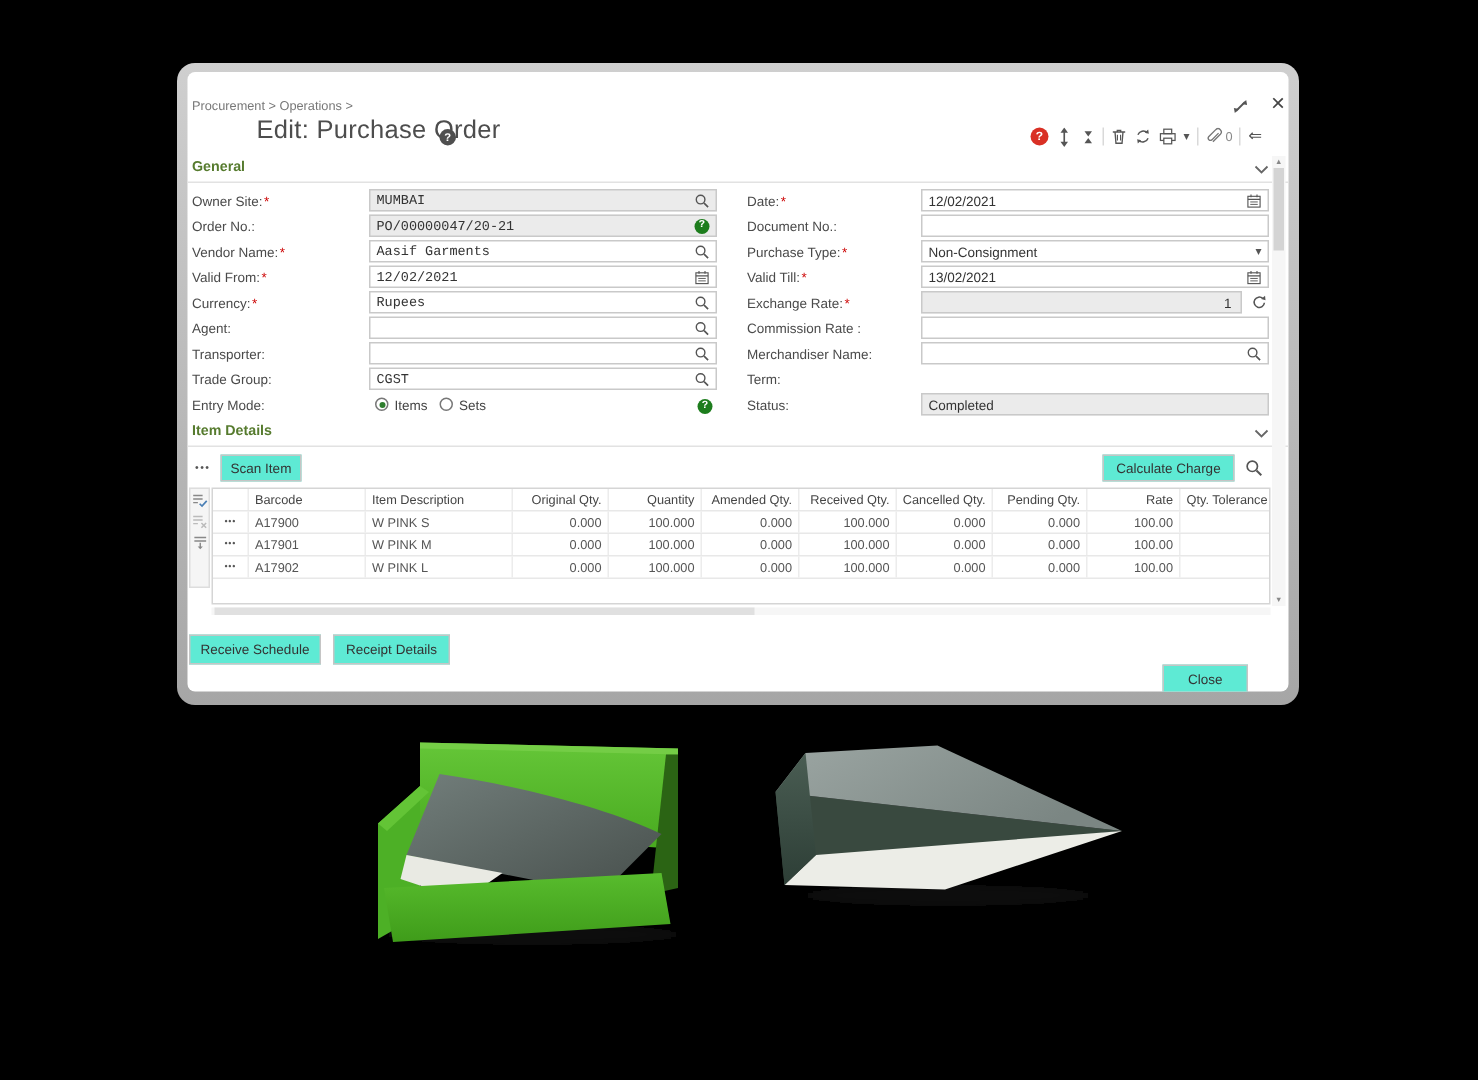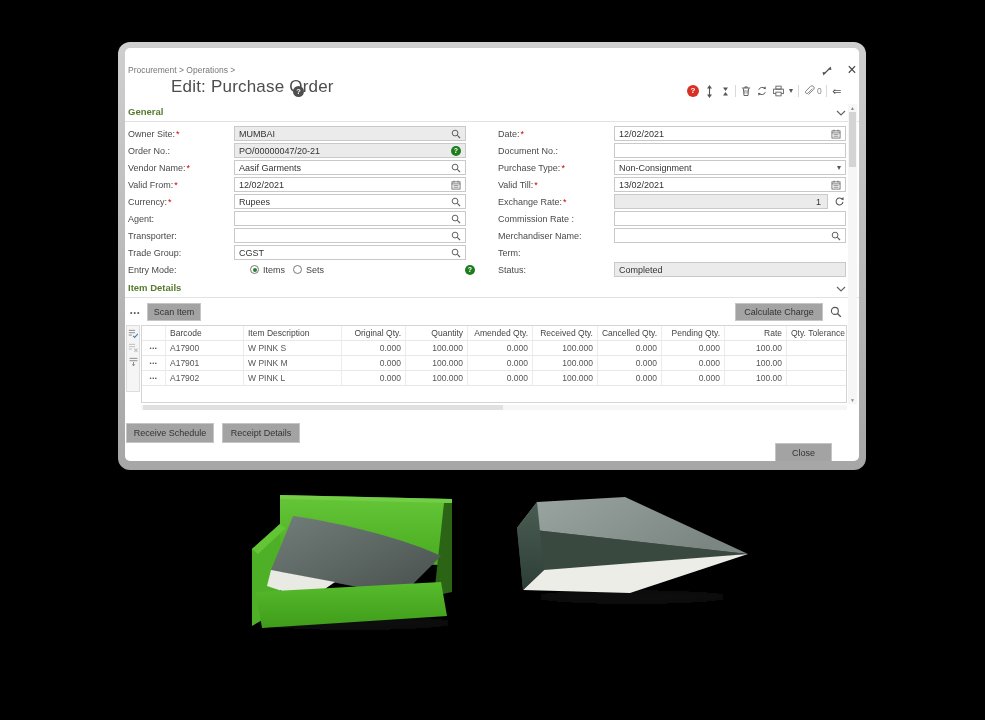--- a/index.html
+++ b/index.html
@@ -35,32 +35,32 @@
   .secline{position:absolute;left:0;width:734px;height:1px;background:#e2e2e2;}
   .chev{position:absolute;left:711px;}
 
   
   .lbl{position:absolute;left:3px;font-size:9px;color:#4a4a4a;white-space:nowrap;}
   .lbl.rcol{left:373px;}
   .req{color:#cc0000;margin-left:1px;}
   .fld{position:absolute;height:15px;box-sizing:border-box;border:1px solid #c9c9c9;background:#fff;
        display:flex;align-items:center;padding:0 4px;font-size:9px;color:#333;white-space:nowrap;overflow:hidden;}
   .fld.dis{background:#ebebeb;}
-  .lcol{left:109px;width:232px;}
+  .lcol{left:121px;width:232px;font-family:Liberation Mono, monospace;}
   .rcolf{left:489px;width:232px;}
   .fic{margin-left:auto;display:inline-flex;align-items:center;}
   .fval.right{margin-left:auto;margin-right:2px;}
   .caret{font-size:8px;color:#555;line-height:1;}
   .rad{display:inline-block;width:9px;height:9px;border:1px solid #777;border-radius:50%;background:#fff;
        position:relative;vertical-align:middle;box-sizing:border-box;}
   .rad.on::after{content:"";position:absolute;left:1.5px;top:1.5px;width:4px;height:4px;border-radius:50%;background:#2d7d2d;}
   .radlbl{font-size:9px;color:#444;margin:0 8px 0 4px;vertical-align:middle;}
 
   
-  .btn{position:absolute;box-sizing:border-box;border:1px solid #c5c5c5;background:#a3a3a3;
+  .btn{position:absolute;box-sizing:border-box;border:1px solid #c5c5c5;background:#5eead4;
        display:flex;align-items:center;justify-content:center;font-size:9px;color:#333;}
   .ellip{position:absolute;font-size:7px;letter-spacing:1px;color:#555;}
 
   
   .sidebarstrip{position:absolute;left:1px;top:277px;width:14px;height:67px;background:#f5f5f5;
        border:1px solid #ddd;box-sizing:border-box;display:flex;flex-direction:column;align-items:center;gap:3px;padding-top:2px;}
   .tbl{position:absolute;left:16px;top:277px;width:706px;height:78px;box-sizing:border-box;
        border:1px solid #d5d5d5;background:#fff;overflow:hidden;}
   .trow{display:flex;height:15px;border-bottom:1px solid #e8e8e8;box-sizing:border-box;}
   .tc{flex:none;display:flex;align-items:center;padding:0 4px;font-size:8.5px;color:#555;

